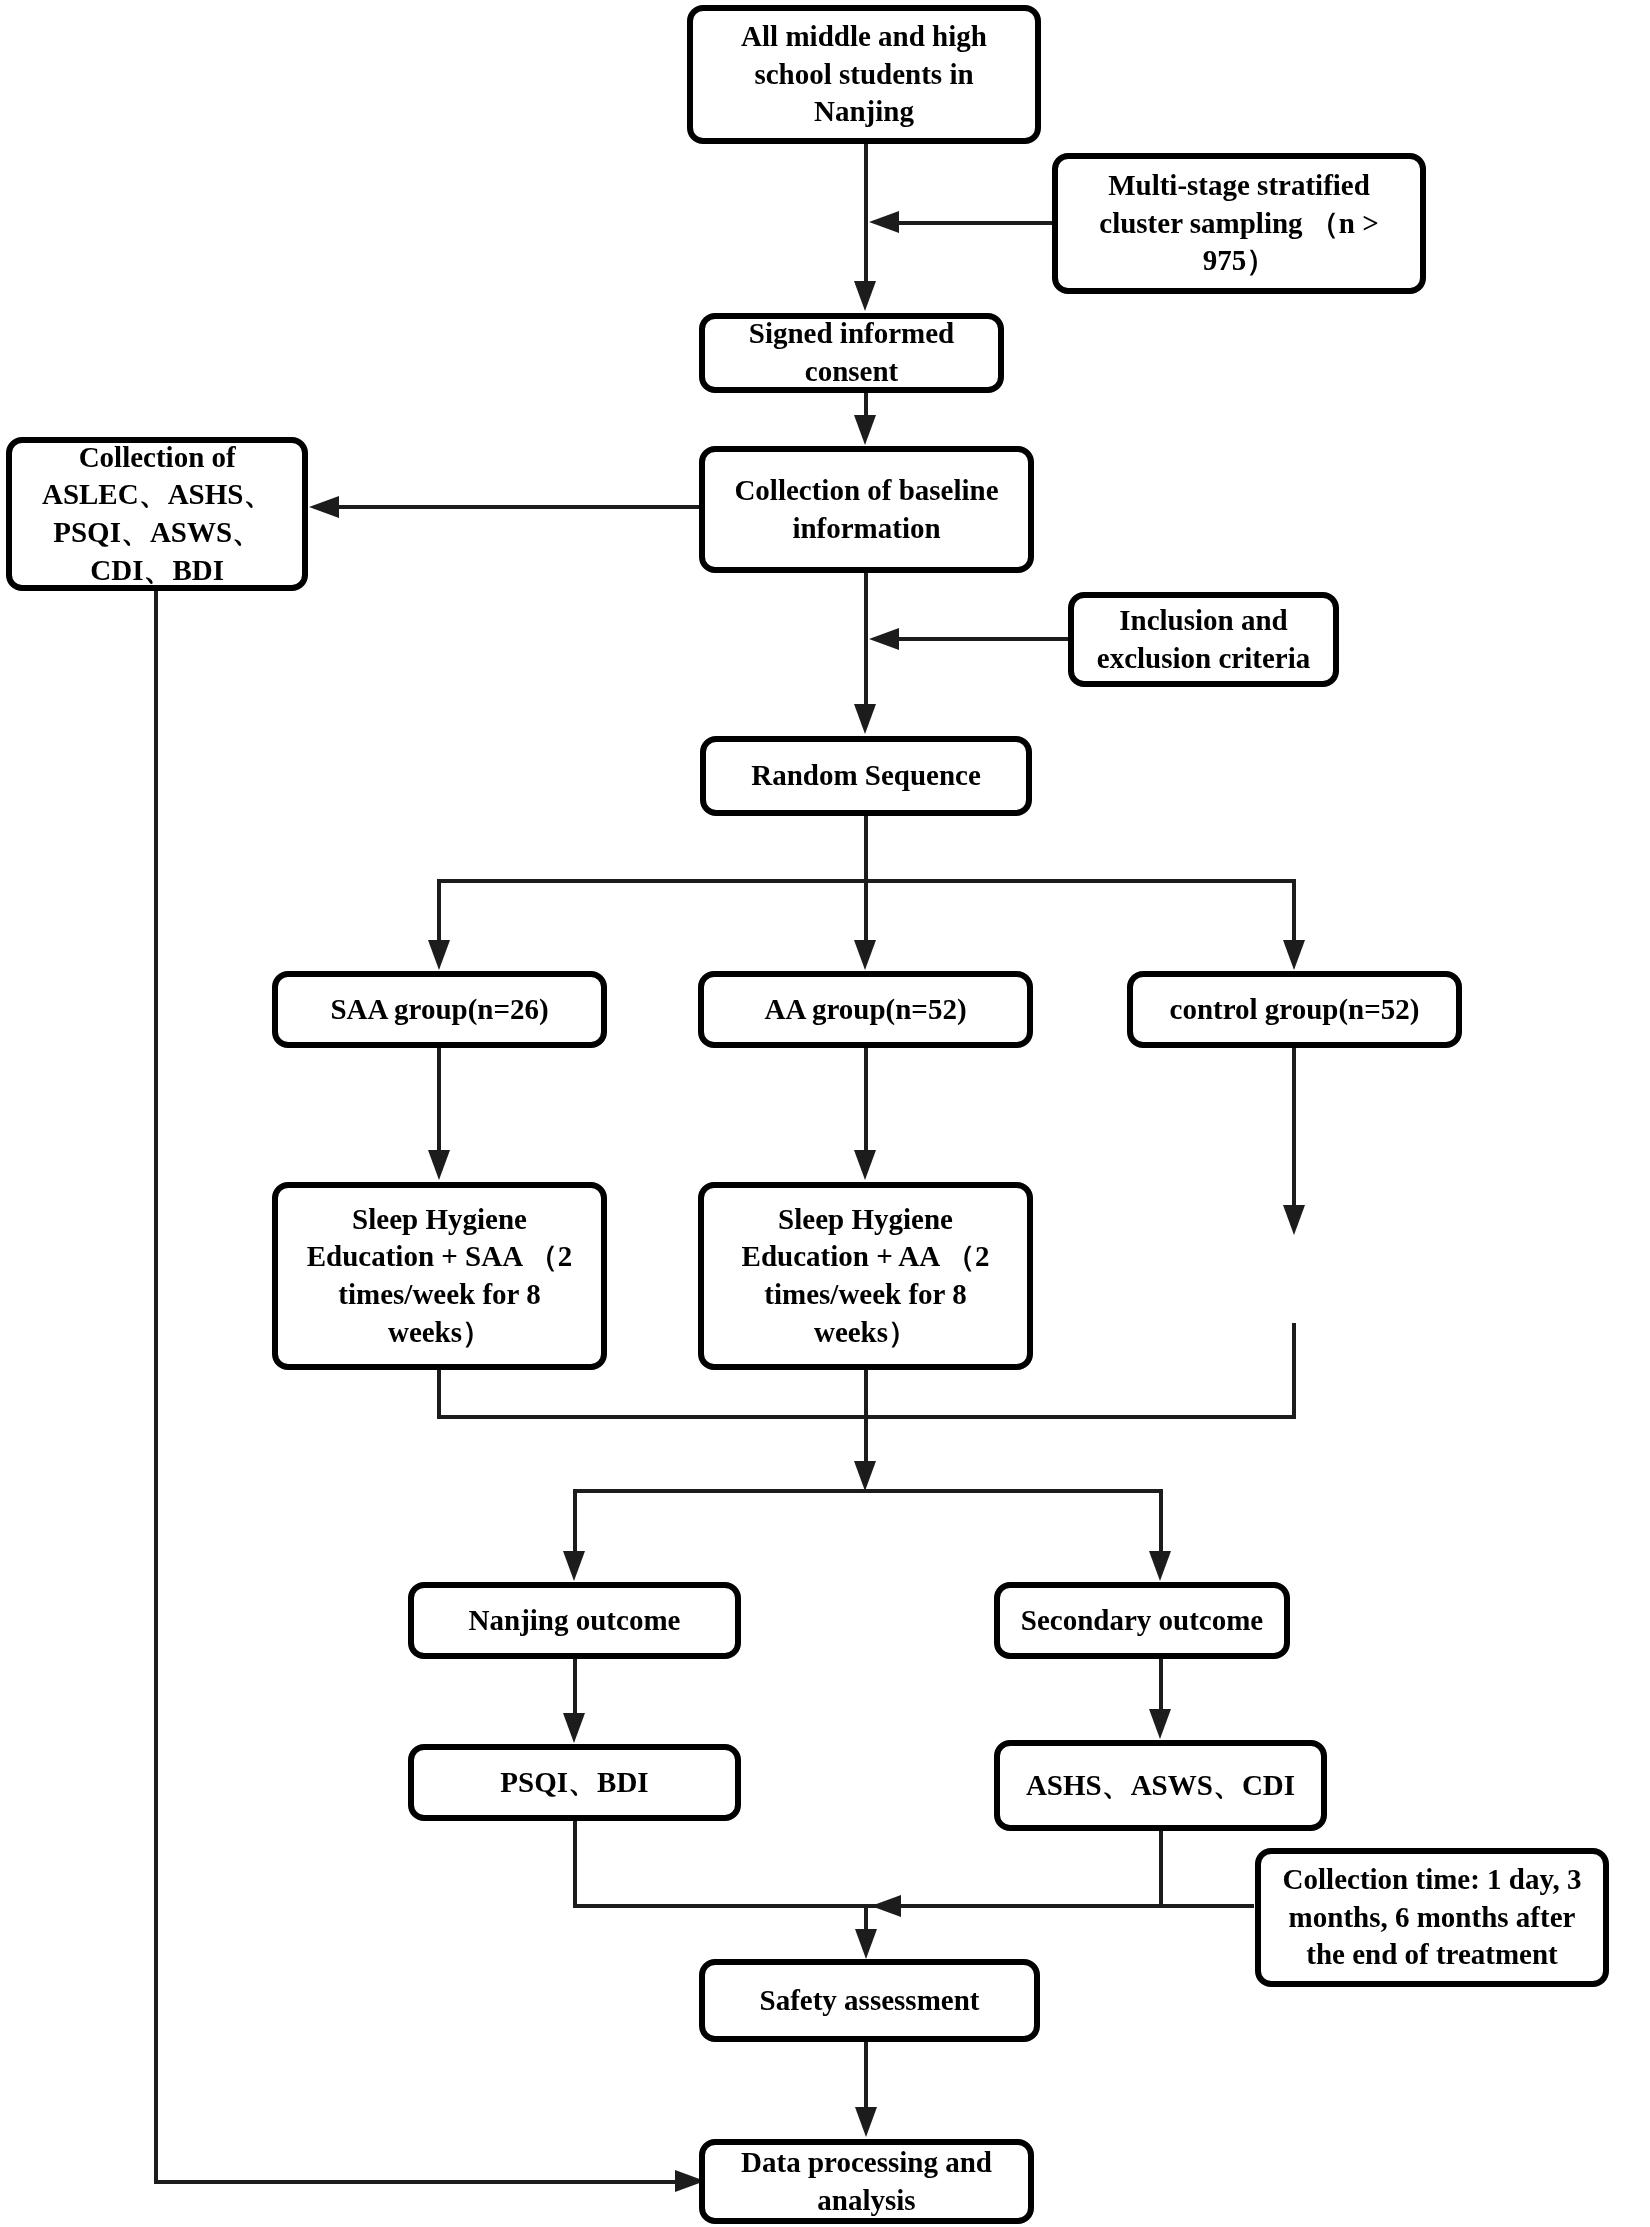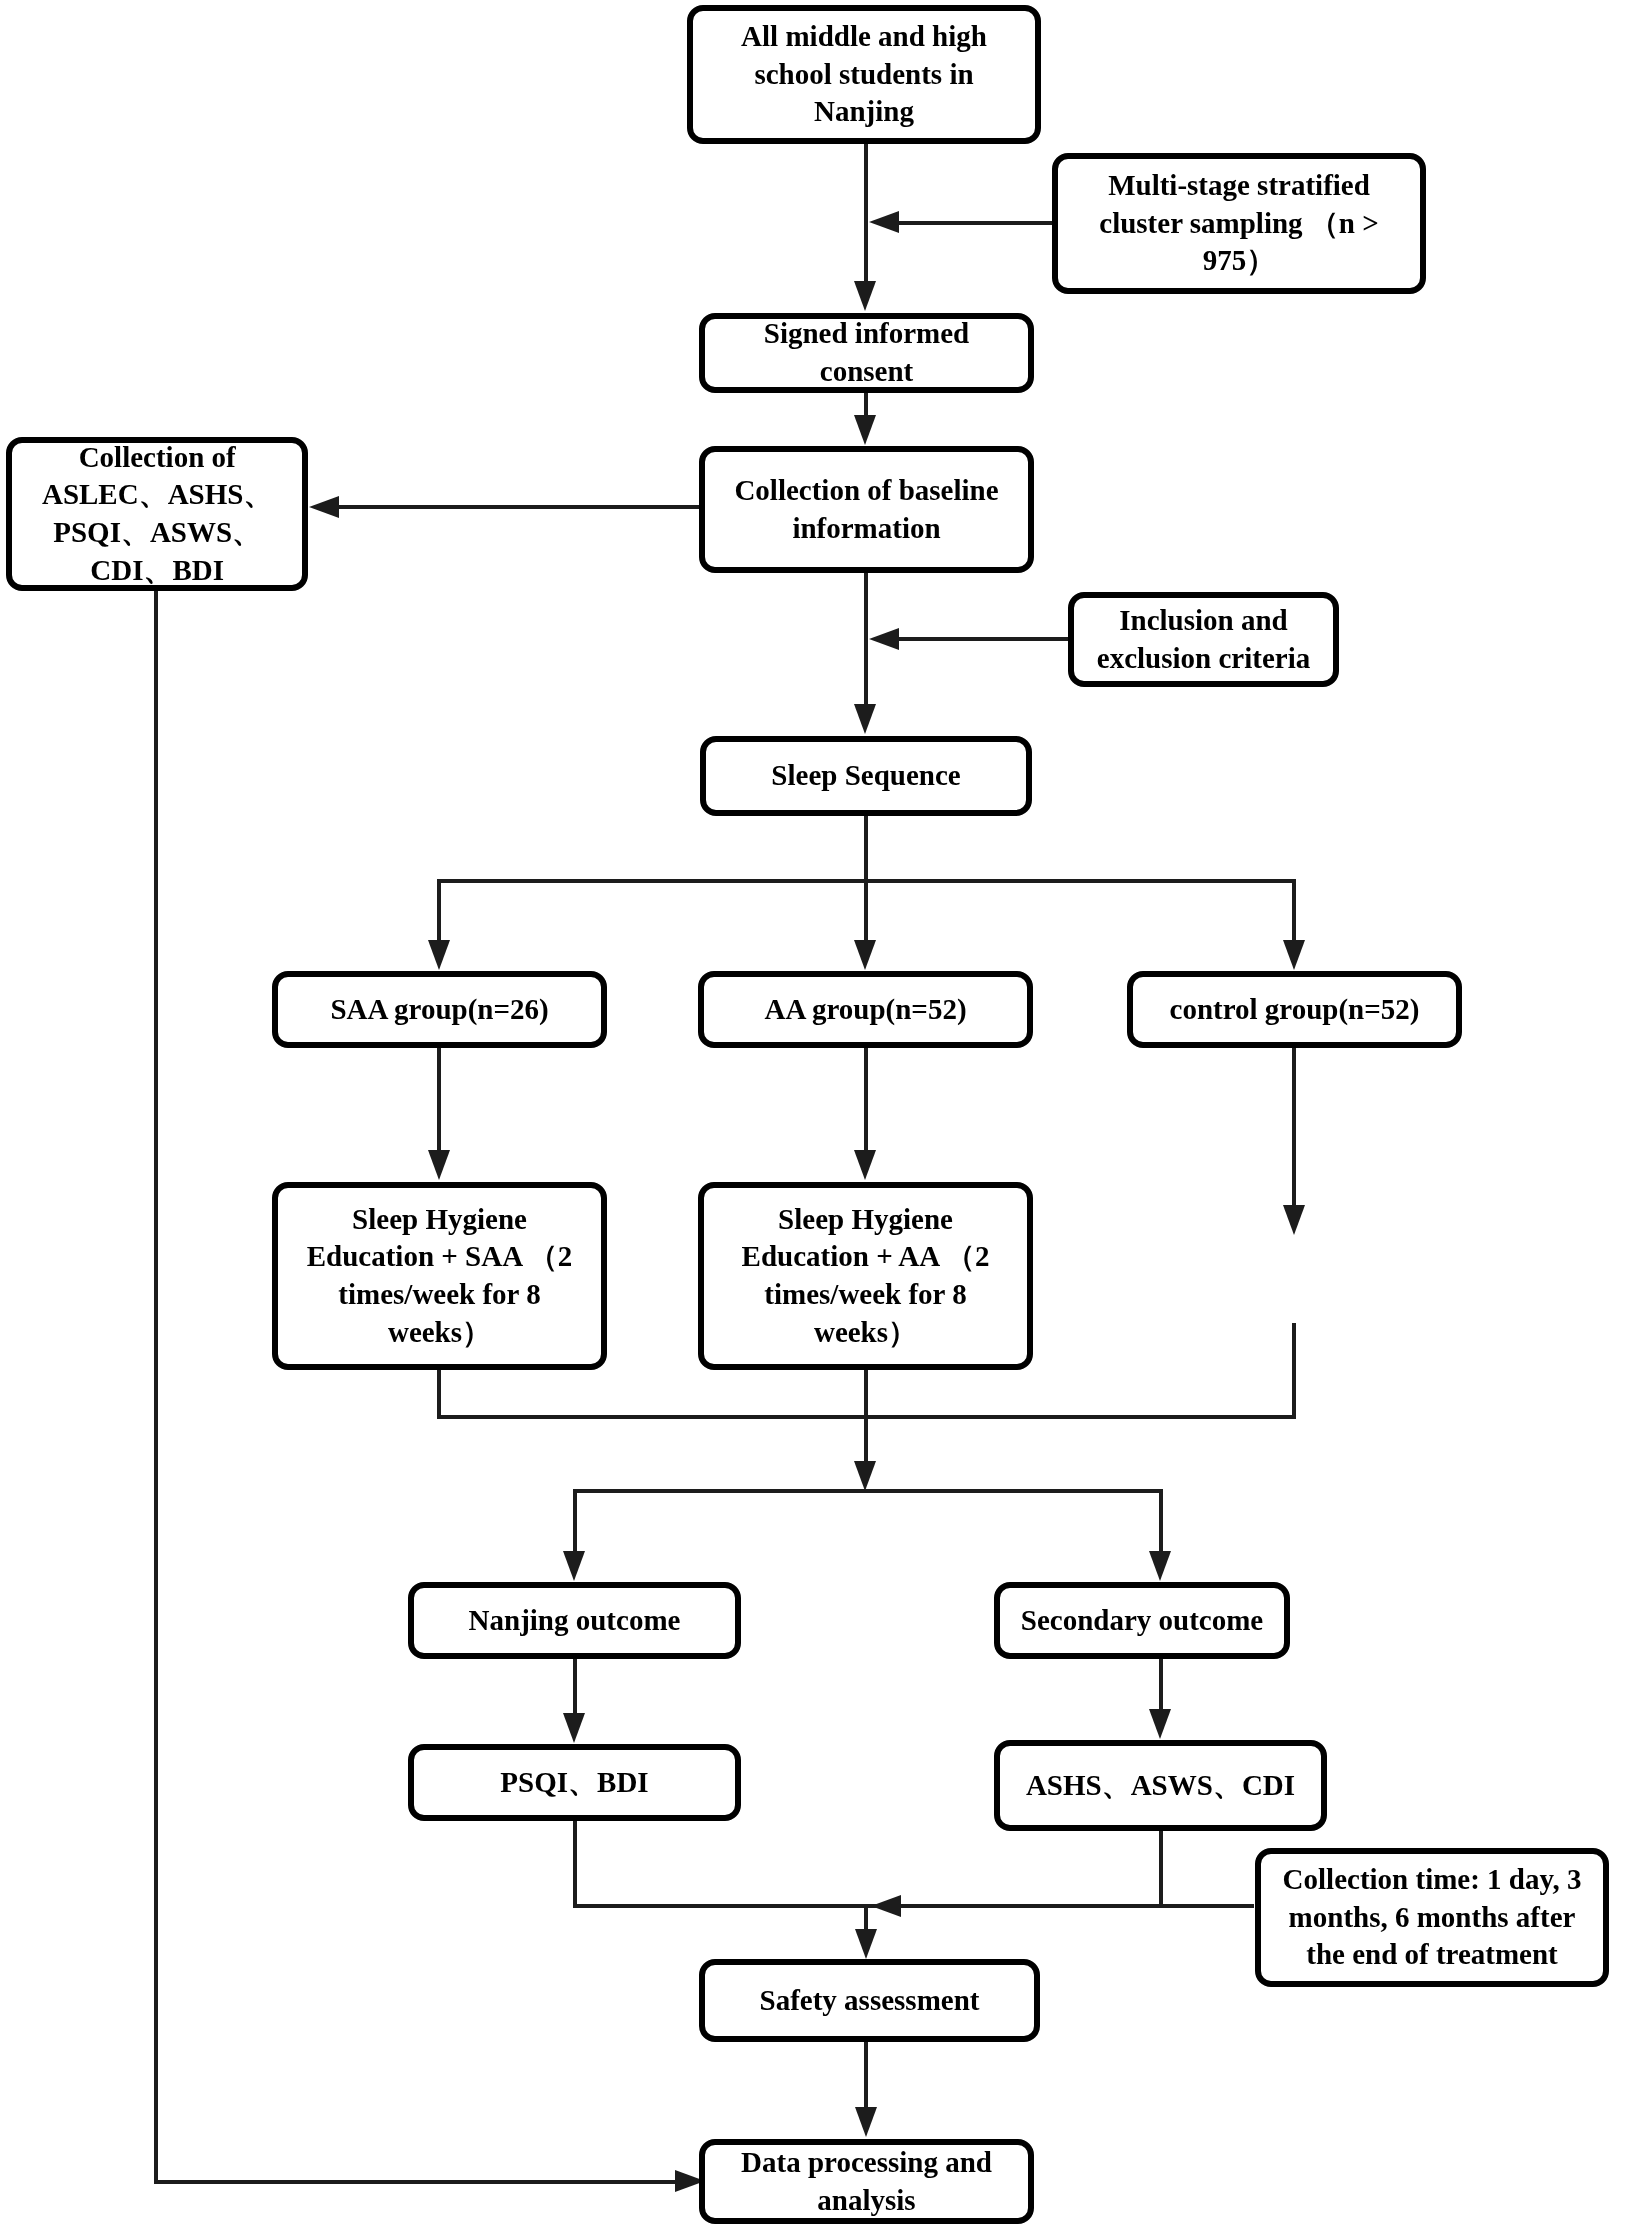--- a/index.html
+++ b/index.html
@@ -38,29 +38,29 @@
 </style>
 </head>
 <body>
 
 <div class="canvas">
 
   <div class="node" style="left:687px;top:5px;width:354px;height:139px">All middle and high school students in Nanjing</div>
 
   <div class="node" style="left:1052px;top:153px;width:374px;height:141px">Multi-stage stratified cluster sampling （n &gt; 975）</div>
 
-  <div class="node" style="left:699px;top:313px;width:335px;height:80px">Signed informed consent</div>
+  <div class="node" style="left:699px;top:313px;width:305px;height:80px">Signed informed consent</div>
 
   <div class="node" style="left:699px;top:446px;width:335px;height:127px">Collection of baseline information</div>
 
   <div class="node" style="left:6.2px;top:437px;width:302px;height:154px">Collection of ASLEC、ASHS、PSQI、ASWS、CDI、BDI</div>
 
   <div class="node" style="left:1068px;top:592px;width:271px;height:95px">Inclusion and exclusion criteria</div>
 
-  <div class="node" style="left:700px;top:736px;width:332px;height:80px">Sleep Sequence</div>
+  <div class="node" style="left:700px;top:736px;width:332px;height:80px">Random Sequence</div>
 
   <div class="node" style="left:272px;top:971px;width:335px;height:77px">SAA group(n=26)</div>
 
   <div class="node" style="left:698px;top:971px;width:335px;height:77px">AA group(n=52)</div>
 
   <div class="node" style="left:1127px;top:971px;width:335px;height:77px">control group(n=52)</div>
 
   <div class="node" style="left:272px;top:1182px;width:335px;height:188px">Sleep Hygiene Education + SAA （2 times/week for 8 weeks）</div>
 
   <div class="node" style="left:698px;top:1182px;width:335px;height:188px">Sleep Hygiene Education + AA （2 times/week for 8 weeks）</div>

